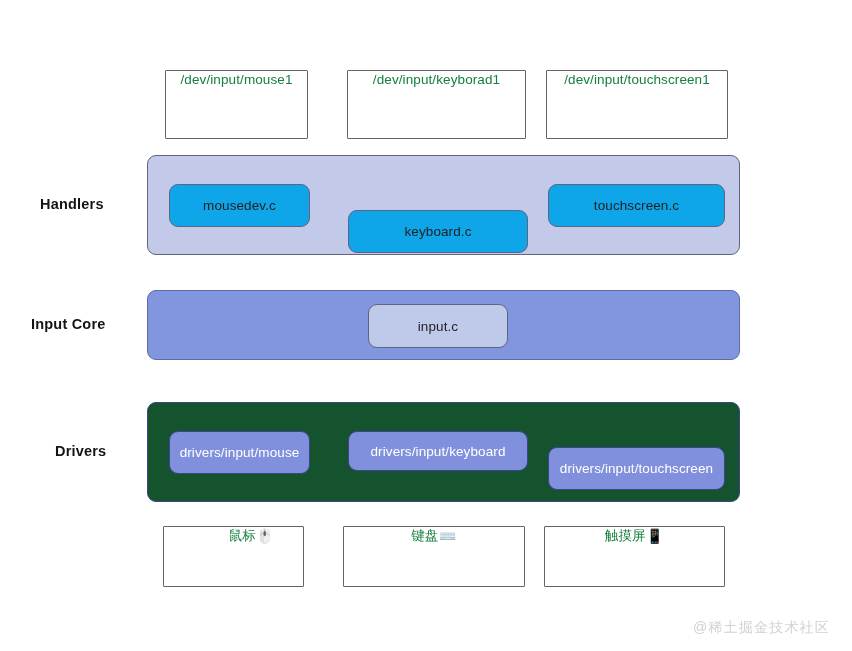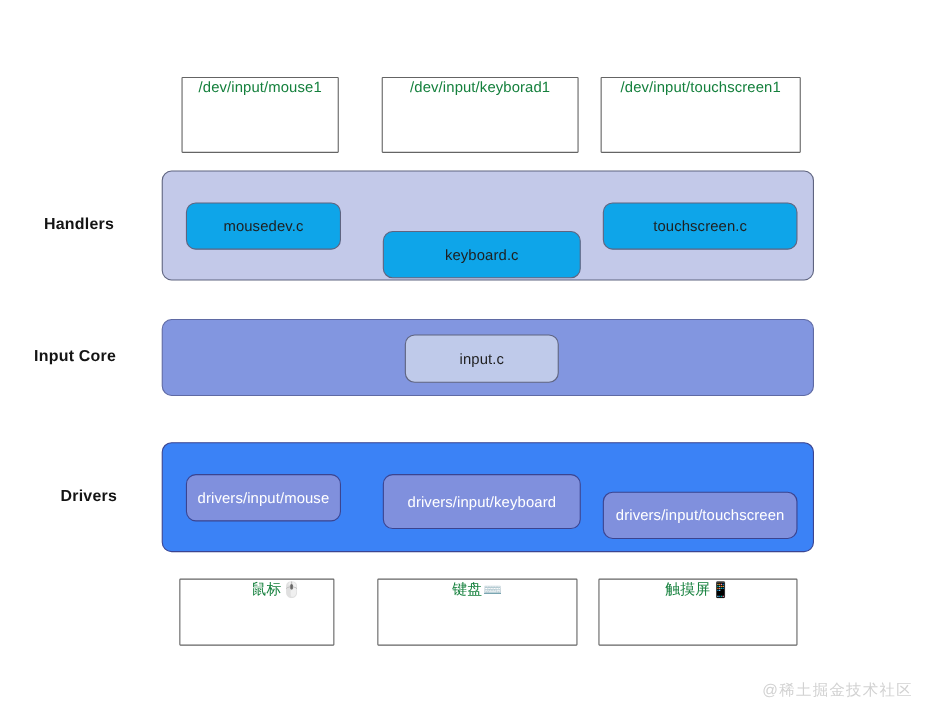--- a/index.html
+++ b/index.html
@@ -39,21 +39,21 @@
   }
   .node-box .emoji { font-size: 14px; margin-left: 1px; }
 
   
   .band {
     border-radius: 9px;
     border: 1.4px solid #5f6480;
   }
   .band-handlers { background: #c3c9e9; }
   .band-core     { background: #8296e0; border-color: #5f6aa4; }
-  .band-drivers  { background: #3b82f6; border-color: #3b4490; }
+  .band-drivers  { background: #14532d; border-color: #3b4490; }
 
   
   .chip {
     position: absolute;
     box-sizing: border-box;
     display: flex;
     align-items: center;
     justify-content: center;
     border-radius: 9px;
     font-size: 13.5px;
@@ -142,21 +142,21 @@
   </div>
 
   <div class="row-label" style="left:55px; top:443px;">Drivers</div>
 
   <div class="abs band band-drivers" style="left:147px; top:402px; width:593px; height:100px;">
 
     <div class="chip chip-driver" style="left:21px; top:28px; width:141px; height:43px;">
       <span>drivers/input/mouse</span>
     </div>
 
-    <div class="chip chip-driver" style="left:200px; top:28px; width:180px; height:50px;">
+    <div class="chip chip-driver" style="left:200px; top:28px; width:180px; height:40px;">
       <span>drivers/input/keyboard</span>
     </div>
 
     <div class="chip chip-driver" style="left:400px; top:44px; width:177px; height:43px;">
       <span>drivers/input/touchscreen</span>
     </div>
   </div>
 
   <div class="abs node-box" style="left:163px; top:526px; width:141px; height:61px;padding-left:36px;">
     <span>鼠标</span>

